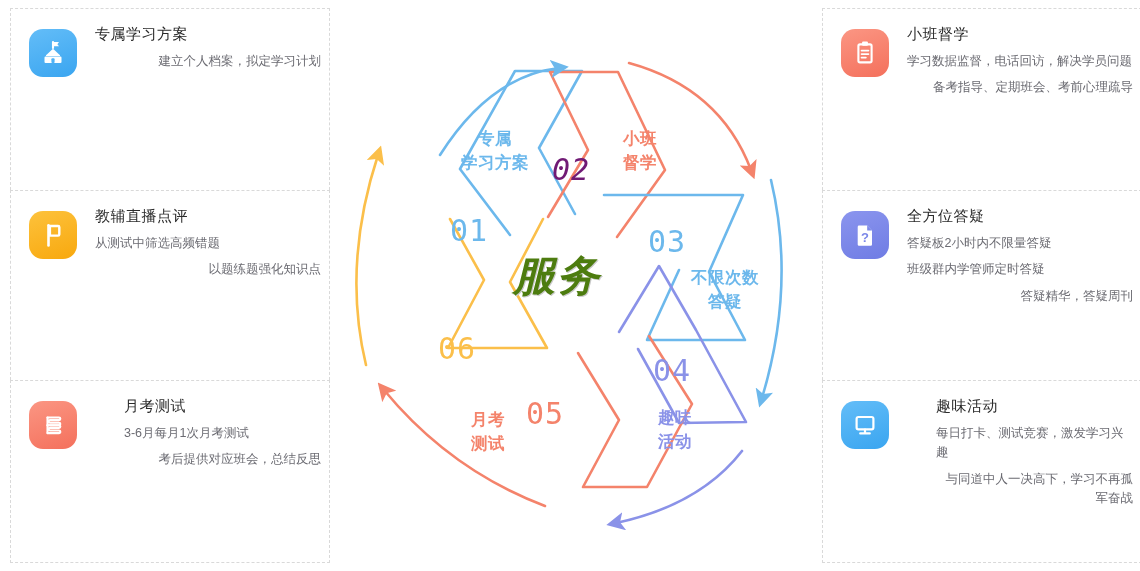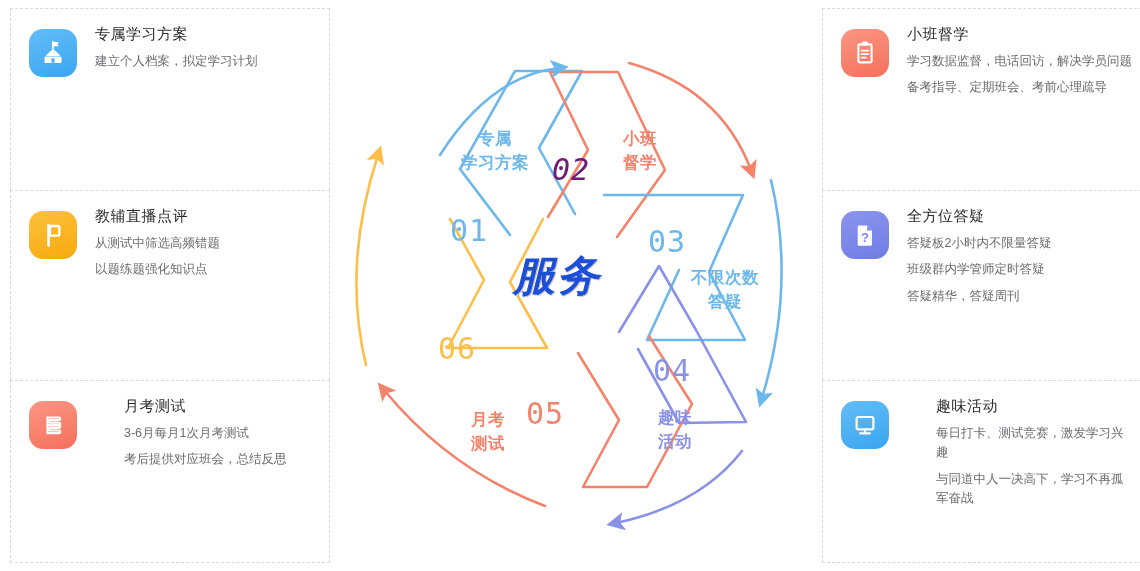--- a/index.html
+++ b/index.html
@@ -39,40 +39,40 @@
   }
   .ftext{flex:1 1 auto;min-width:0;padding-top:2px;}
   .ftitle{
     font-size:15px;font-weight:normal;color:#2b2b2b;
     margin:0 0 9px 0;line-height:1.2;letter-spacing:.5px;
   }
   .fline{
     font-size:12.5px;color:#6b6b72;line-height:1.55;
     margin:0 0 7px 0;
   }
-  .fline:last-child{margin-bottom:0;}
+  .fline:last-child{margin-bottom:0;text-align:right;}
 
   
   .diagram{position:absolute;left:330px;top:0;width:500px;height:571px;}
   .diagram svg{display:block;}
 
   .seglabel{
     position:absolute;text-align:center;font-weight:bold;
     font-size:16.5px;line-height:1.45;letter-spacing:.5px;
     white-space:nowrap;
   }
   .segnum{
     position:absolute;font-size:30px;font-weight:400;
     font-family:"DejaVu Sans Mono","Liberation Mono",monospace;
     letter-spacing:1px;
   }
   .centerword{
     position:absolute;
     font-size:42px;font-weight:bold;font-style:italic;
-    color:#1d4ed8;letter-spacing:2px;
+    color:#4d7c0f;letter-spacing:2px;
     text-shadow:1px 1px 0 #c9c9c9;
     white-space:nowrap;
   }
 </style>
 </head>
 <body>
 
 <div class="stage">
 
   <div class="col left">

